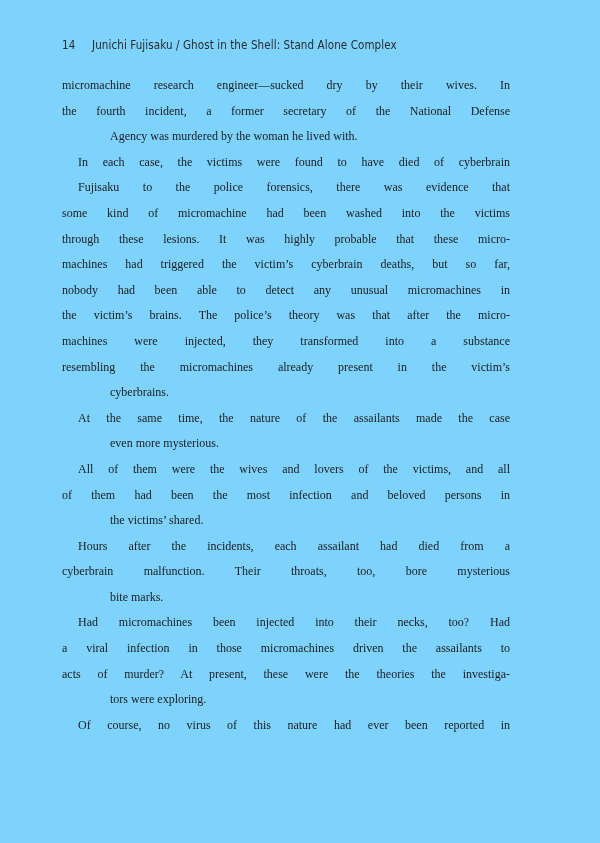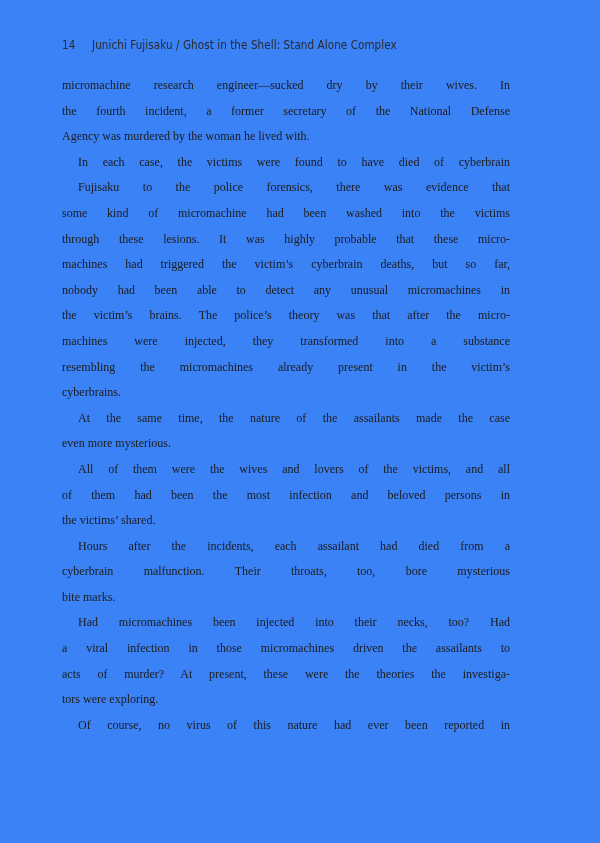--- a/index.html
+++ b/index.html
@@ -1,31 +1,31 @@
 <!DOCTYPE html>
 <html><head>
 <meta charset="utf-8">
 <style>
   html, body { margin: 0; padding: 0; background: #ffffff; }
   body { width: 600px; height: 843px; position: relative; overflow: hidden; }
-  .page { position: absolute; left: 0; top: 0; width: 600px; height: 843px; background: #3b82f6; }
+  .page { position: absolute; left: 0; top: 0; width: 600px; height: 843px; background: #7dd3fc; }
   .running-head {
     position: absolute; top: 38px; left: 62px;
     font-family: "DejaVu Sans Condensed", "DejaVu Sans", sans-serif;
     font-size: 11.5px; color: #2a2a2a; letter-spacing: 0.1px;
     white-space: nowrap;
   }
   .running-head .folio { display: inline-block; width: 30px; }
   .body-text {
     position: absolute; top: 73px; left: 62px; width: 448px;
     font-family: "Liberation Serif", "DejaVu Serif", serif;
     font-size: 12px; line-height: 25.6px; color: #1c1c1c;
   }
   .line { display: block; white-space: nowrap; text-align: justify; text-align-last: justify; height: 25.6px; }
-  .line.last { text-align-last: left; }
+  .line.last { text-align-last: left; margin-left: 48px; }
   .line.indent { padding-left: 16px; }
 </style>
 </head>
 <body>
 
 <div class="page">
   <div class="running-head">
     <span class="folio">14</span><span>Junichi Fujisaku / Ghost in the Shell: Stand Alone Complex</span>
   </div>
   <div class="body-text" id="body-text">

